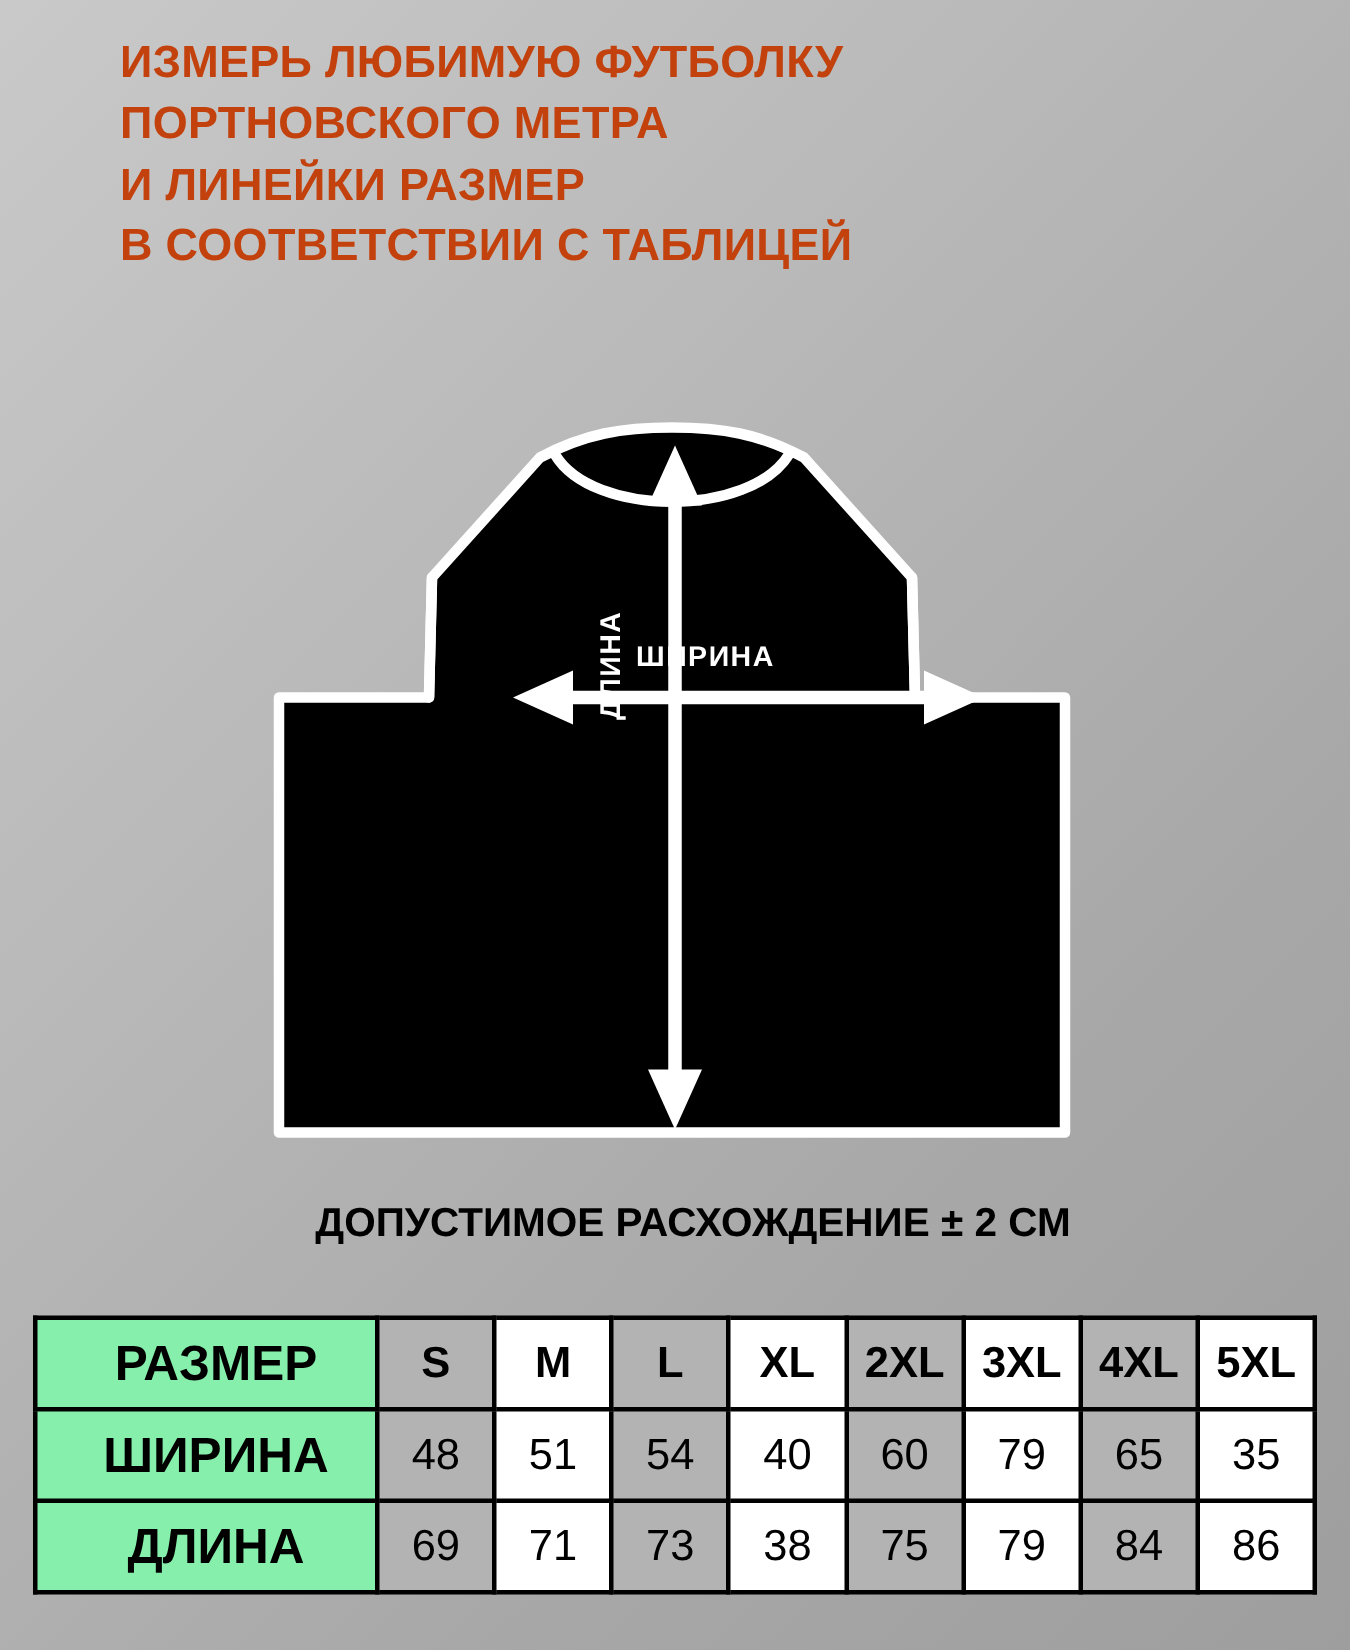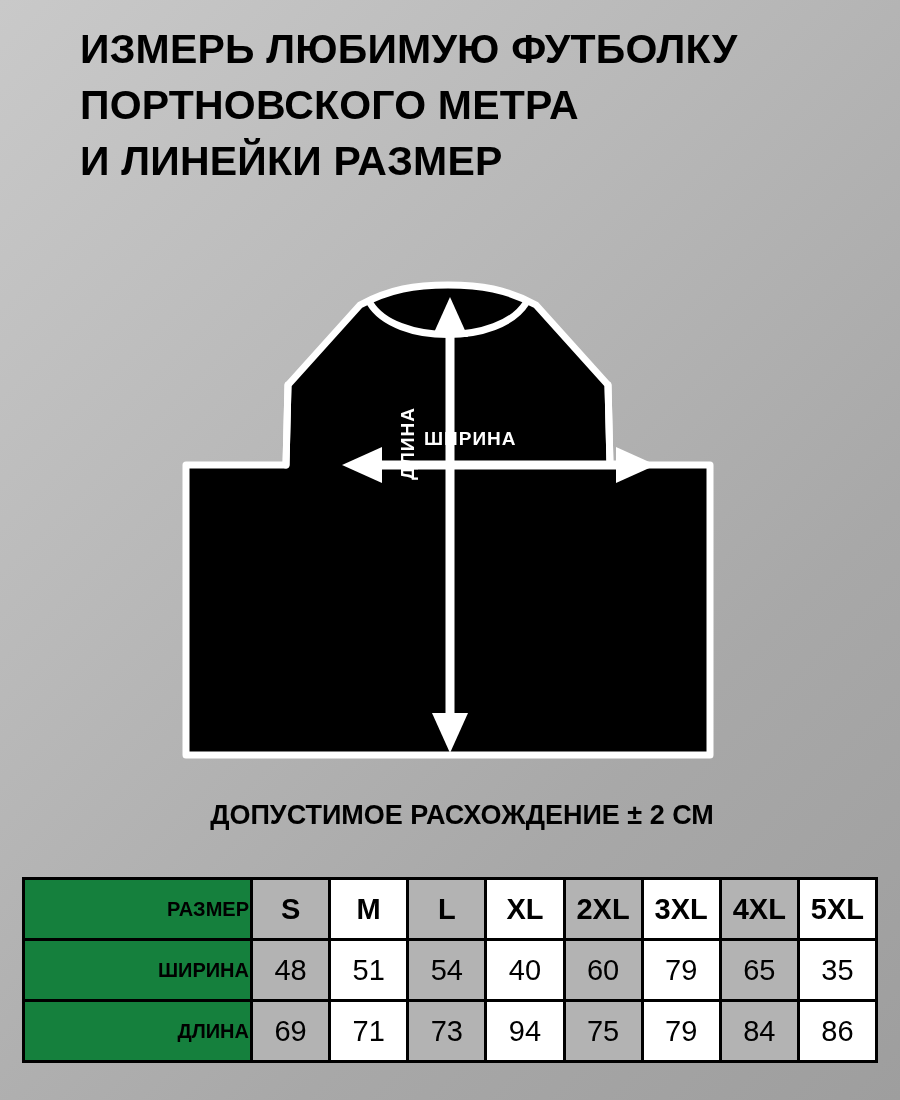--- a/index.html
+++ b/index.html
@@ -16,23 +16,23 @@
   }
 
   
   #heading {
     position: absolute;
     left: 80px;
     top: 22px;
     width: 760px;
   }
   #heading .line {
-    font-size: 41px;
+    font-size: 30px;
     font-weight: bold;
-    color: #000000;
+    color: #c2410c;
     letter-spacing: 0.2px;
     line-height: 1.36;
     white-space: pre;
   }
 
   
   #shirt-area {
     position: absolute;
     left: 0;
     top: 275px;
@@ -87,40 +87,41 @@
     border: 3px solid #000;
     text-align: center;
     vertical-align: middle;
     height: 56px;
     font-size: 29px;
     color: #000;
     background: #fff;
   }
   #size-table td.rowhead {
     font-weight: bold;
-    font-size: 20px;
-    text-align: right;
+    font-size: 33px;
+    text-align: center;
     padding-left: 14px;
     width: 210px;
-    background: #15803d;
+    background: #86efac;
   }
   #size-table tr.header td {
     font-weight: bold;
   }
   #size-table td.shade {
     background: #b3b3b3;
   }
 </style>
 </head>
 <body>
 
 <div id="heading">
   <div class="line">ИЗМЕРЬ ЛЮБИМУЮ ФУТБОЛКУ</div>
   <div class="line">ПОРТНОВСКОГО МЕТРА</div>
   <div class="line">И ЛИНЕЙКИ РАЗМЕР</div>
+  <div class="line">В СООТВЕТСТВИИ С ТАБЛИЦЕЙ</div>
 </div>
 
 <div id="shirt-area">
   <svg id="shirt-svg" width="760" height="500" viewBox="0 0 760 500">
 
     <path d="M 218 110
              L 290 30
              C 320 14, 345 10, 378 10
              C 411 10, 436 14, 466 30
              L 538 110
@@ -178,20 +179,20 @@
       <td class="shade">60</td>
       <td>79</td>
       <td class="shade">65</td>
       <td>35</td>
     </tr>
     <tr>
       <td class="rowhead">ДЛИНА</td>
       <td class="shade">69</td>
       <td>71</td>
       <td class="shade">73</td>
-      <td>94</td>
+      <td>38</td>
       <td class="shade">75</td>
       <td>79</td>
       <td class="shade">84</td>
       <td>86</td>
     </tr>
   </tbody>
 </table>
 
 </body></html>

